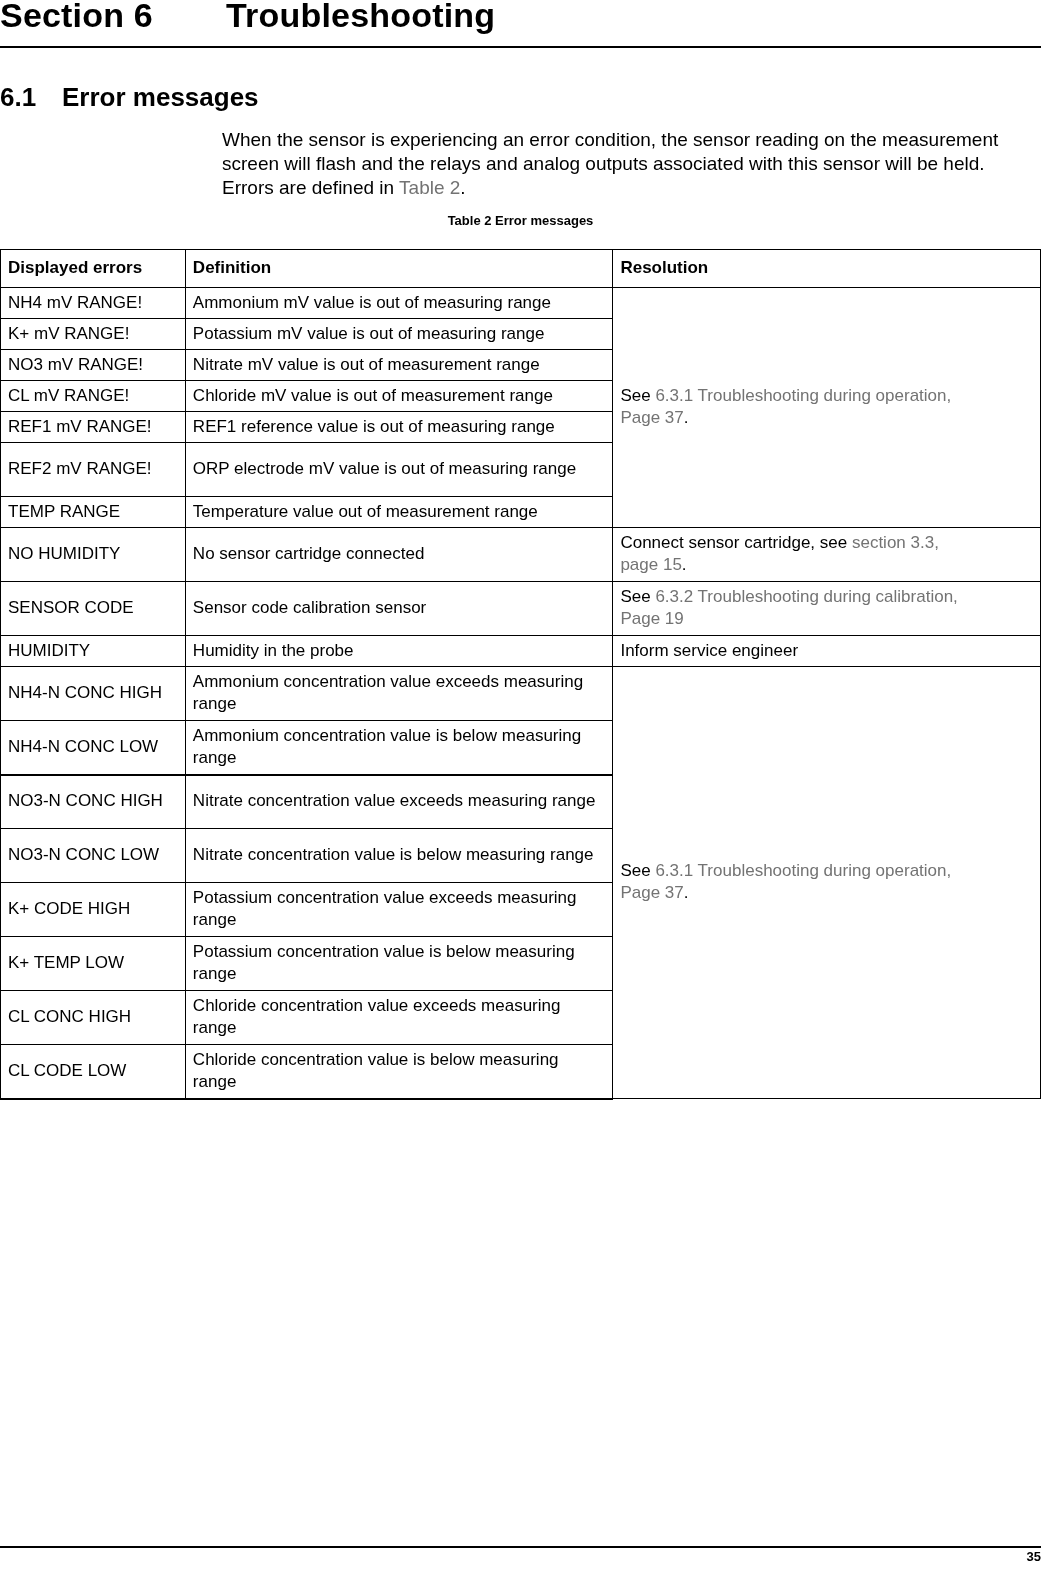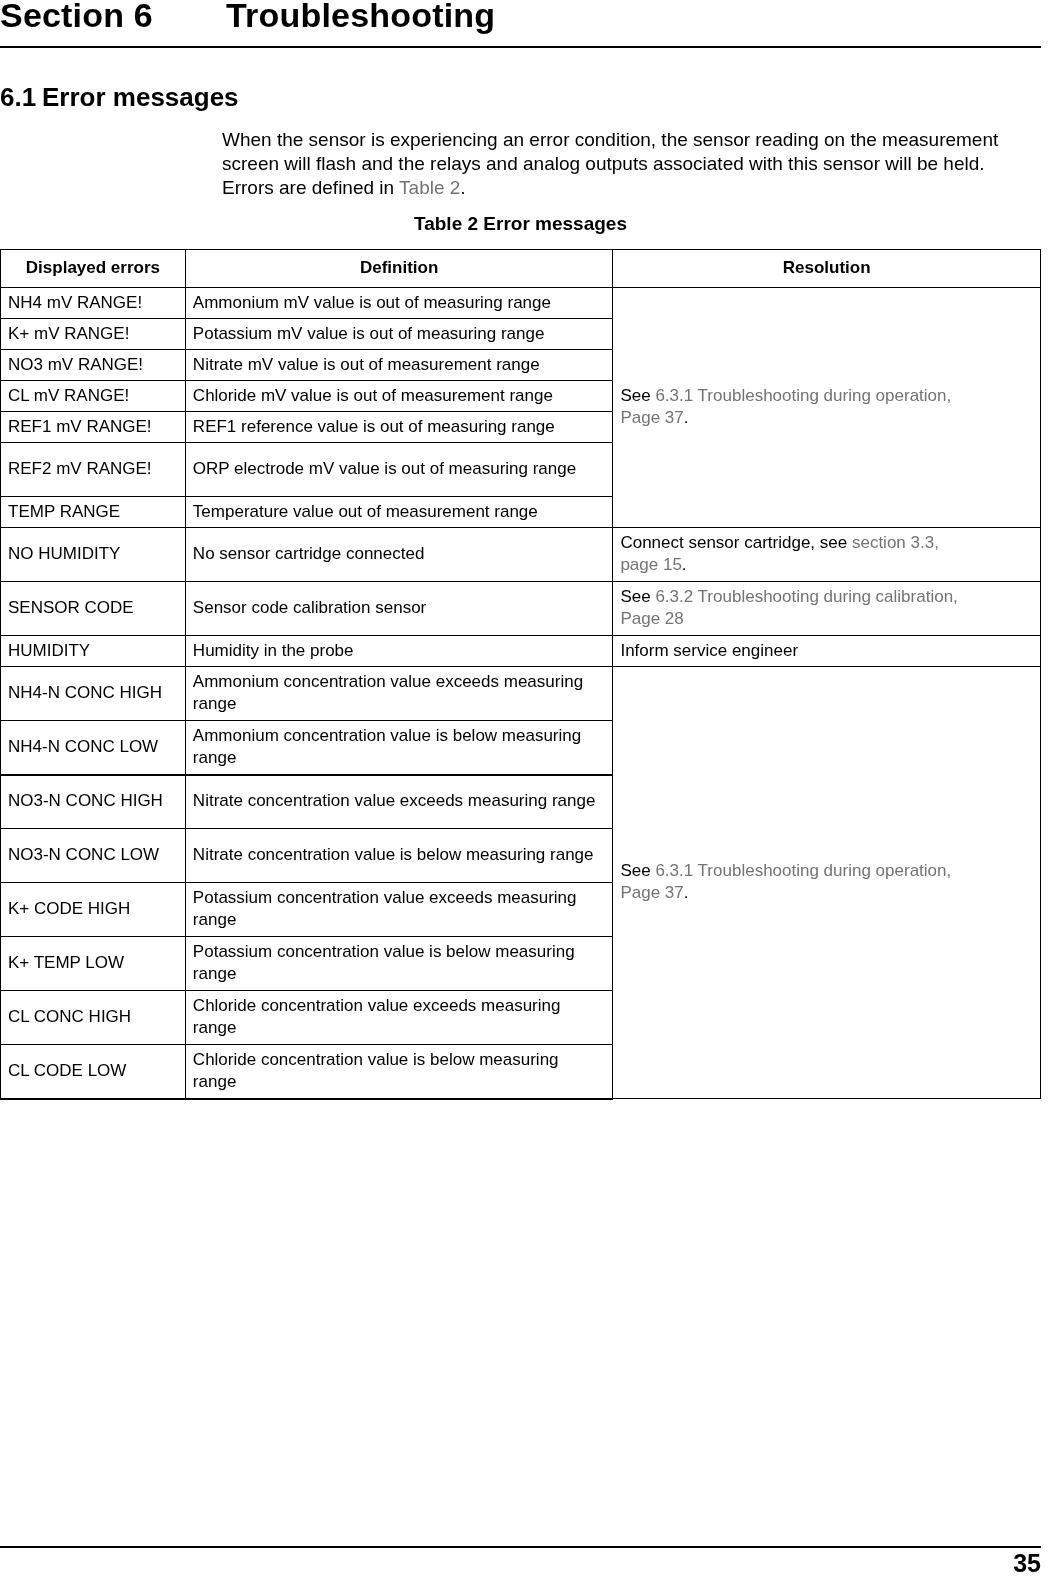--- a/index.html
+++ b/index.html
@@ -11,51 +11,51 @@
     font-size: 34px; font-weight: bold; letter-spacing: 0.2px;
     white-space: pre;
   }
   .section-title .num { display: inline-block; width: 226px; }
   .title-rule { position: absolute; left: 0; top: 46px; width: 1041px; height: 2px; background: #000; }
 
   .subsection-title {
     position: absolute; left: 0; top: 82px;
     font-size: 26px; font-weight: bold;
   }
-  .subsection-title .num { display: inline-block; width: 42px; }
+  .subsection-title .num { display: inline-block; width: 62px; }
 
   .intro {
     position: absolute; left: 222px; top: 128px; width: 800px;
     font-size: 19px; line-height: 24px;
   }
   .link { color: #737373; cursor: pointer; }
 
   .table-caption {
     position: absolute; left: 0; top: 213px; width: 1041px;
-    text-align: center; font-size: 19px; font-weight: bold;
+    text-align: center; font-size: 13px; font-weight: bold;
   }
 
   table.errors {
     position: absolute; left: 0; top: 249px; width: 1041px;
     border-collapse: collapse; font-size: 17px; line-height: 22px;
   }
   table.errors th, table.errors td {
     border: 1px solid #000; padding: 3px 7px 4px 7px; vertical-align: middle; text-align: left;
   }
-  table.errors th { font-weight: bold; text-align: center; height: 38px; font-size: 17px; }
+  table.errors th { font-weight: bold; text-align: left; height: 38px; font-size: 17px; }
   table.errors tr.thick-bottom td { border-bottom: 2px solid #000; }
   table.errors tr.last td { border-bottom: 2px solid #000; }
   col.c1 { width: 185px; }
   col.c2 { width: 428px; }
   col.c3 { width: 428px; }
   tr.r1 td { height: 31px; }
   tr.r2 td { height: 54px; }
 
   .page-rule { position: absolute; left: 0; top: 1546px; width: 1041px; height: 2px; background: #000; }
-  .page-number { position: absolute; right: 10px; top: 1549px; font-size: 25px; font-weight: bold; }
+  .page-number { position: absolute; right: 10px; top: 1549px; font-size: 13px; font-weight: bold; }
 </style>
 </head>
 <body>
 
 <div class="section-title"><span class="num">Section 6</span><span>Troubleshooting</span></div>
 <div class="title-rule"></div>
 
 <div class="subsection-title"><span class="num">6.1</span><span>Error messages</span></div>
 
 <p class="intro"><span>When the sensor is experiencing an error condition, the sensor reading on the measurement screen will flash and the relays and analog outputs associated with this sensor will be held. Errors are defined in </span><span class="link">Table 2</span><span>.</span></p>
@@ -106,21 +106,21 @@
       <td>Temperature value out of measurement range</td>
     </tr>
     <tr class="r2">
       <td>NO HUMIDITY</td>
       <td>No sensor cartridge connected</td>
       <td><span>Connect sensor cartridge, see </span><span class="link">section 3.3,</span><br><span class="link">page 15</span><span>.</span></td>
     </tr>
     <tr class="r2">
       <td>SENSOR CODE</td>
       <td>Sensor code calibration sensor</td>
-      <td><span>See </span><span class="link">6.3.2 Troubleshooting during calibration,</span><br><span class="link">Page 28</span></td>
+      <td><span>See </span><span class="link">6.3.2 Troubleshooting during calibration,</span><br><span class="link">Page 19</span></td>
     </tr>
     <tr class="r1">
       <td>HUMIDITY</td>
       <td>Humidity in the probe</td>
       <td>Inform service engineer</td>
     </tr>
     <tr class="r2">
       <td>NH4-N CONC HIGH</td>
       <td>Ammonium concentration value exceeds measuring range</td>
       <td rowspan="8"><span>See </span><span class="link">6.3.1 Troubleshooting during operation,</span><br><span class="link">Page 37</span><span>.</span></td>

